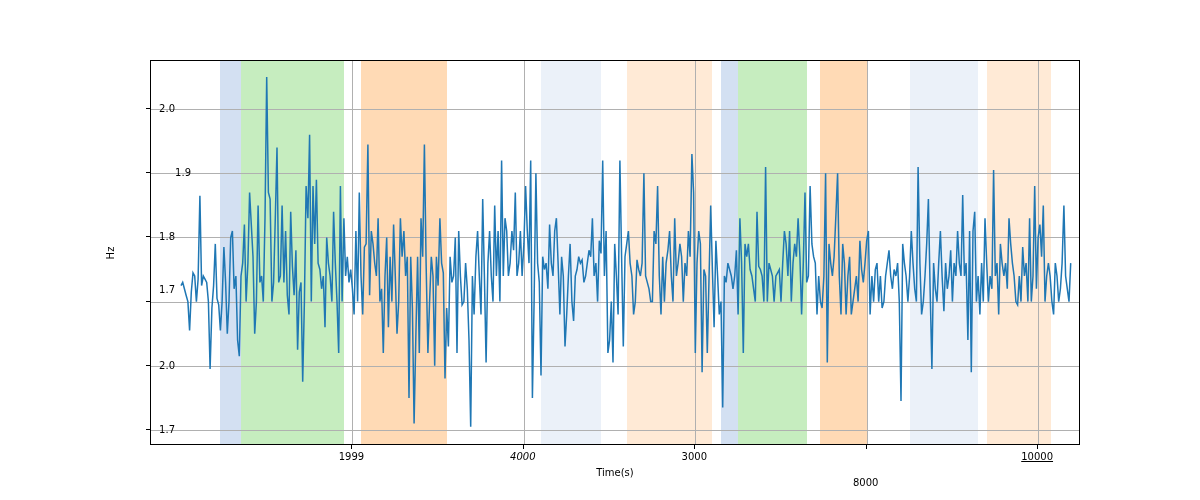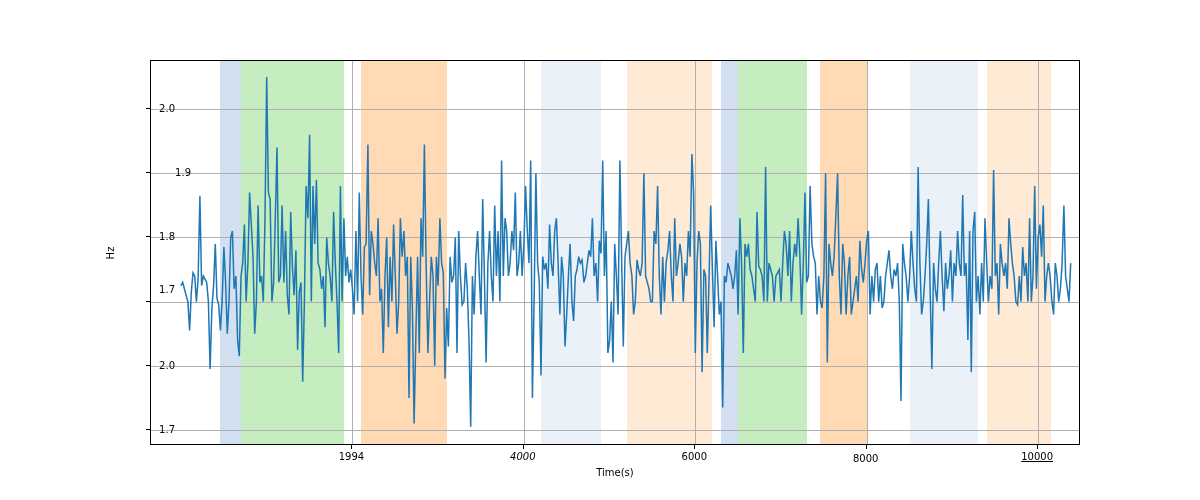--- a/index.html
+++ b/index.html
@@ -118,27 +118,27 @@
         <div class="gridline-h" style="top: 112.292px;"></div>
         <div class="gridline-h" style="top: 48.125px;"></div>
       </div>
     <svg class="line" id="line-svg" width="930" height="385">
         <path d="M30.0 224.6 L31.7 221.4 L33.4 227.8 L35.1 234.2 L36.9 240.6 L38.6 269.5 L40.3 231.0 L42.0 211.8 L43.7 215.0 L45.4 240.6 L47.1 218.2 L48.9 134.8 L50.6 224.6 L52.3 215.0 L54.0 218.2 L55.7 221.4 L57.4 240.6 L59.1 308.0 L60.9 247.0 L62.6 224.6 L64.3 182.9 L66.0 237.4 L67.7 243.8 L69.4 269.5 L71.1 240.6 L72.9 186.1 L74.6 221.4 L76.3 272.7 L78.0 240.6 L79.7 176.5 L81.4 170.0 L83.1 227.8 L84.9 215.0 L86.6 279.1 L88.3 295.2 L90.0 215.0 L91.7 202.1 L93.4 163.6 L95.1 240.6 L96.9 202.1 L98.6 131.5 L100.3 163.6 L102.0 195.7 L103.7 272.7 L105.4 240.6 L107.1 144.4 L108.9 221.4 L110.6 215.0 L112.3 240.6 L114.0 157.2 L115.7 16.0 L117.4 131.5 L119.1 138.0 L120.9 240.6 L122.6 221.4 L124.3 157.2 L126.0 86.6 L127.7 221.4 L129.4 215.0 L131.1 144.4 L132.9 221.4 L134.6 170.0 L136.3 234.2 L138.0 253.5 L139.7 150.8 L141.4 205.3 L143.1 234.2 L144.9 189.3 L146.6 288.8 L148.3 231.0 L150.0 221.4 L151.7 320.8 L153.4 240.6 L155.1 125.1 L156.9 157.2 L158.6 73.8 L160.3 240.6 L162.0 125.1 L163.7 182.9 L165.4 118.7 L167.1 202.1 L168.9 208.5 L170.6 227.8 L172.3 215.0 L174.0 266.3 L175.7 176.5 L177.4 202.1 L179.1 215.0 L180.9 240.6 L182.6 150.8 L184.3 202.1 L186.0 240.6 L187.7 292.0 L189.4 125.1 L191.1 240.6 L192.9 157.2 L194.6 215.0 L196.3 195.7 L198.0 221.4 L199.7 208.5 L201.4 227.8 L203.1 253.5 L204.9 170.0 L206.6 240.6 L208.3 131.5 L210.0 215.0 L211.7 253.5 L213.4 186.1 L215.1 182.9 L216.9 83.4 L218.6 234.2 L220.3 170.0 L222.0 182.9 L223.7 202.1 L225.4 215.0 L227.1 157.2 L228.9 240.6 L230.6 227.8 L232.3 292.0 L234.0 215.0 L235.7 176.5 L237.4 266.3 L239.1 195.7 L240.9 240.6 L242.6 163.6 L244.3 215.0 L246.0 272.7 L247.7 240.6 L249.4 157.2 L251.1 195.7 L252.9 170.0 L254.6 215.0 L256.3 195.7 L258.0 336.9 L259.7 195.7 L261.4 247.0 L263.1 362.5 L264.9 272.7 L266.6 195.7 L268.3 292.0 L270.0 157.2 L271.7 195.7 L273.4 83.4 L275.1 202.1 L276.9 292.0 L278.6 240.6 L280.3 195.7 L282.0 215.0 L283.7 304.8 L285.4 195.7 L287.1 224.6 L288.9 157.2 L290.6 202.1 L292.3 211.8 L294.0 317.6 L295.7 247.0 L297.4 285.5 L299.1 195.7 L300.9 221.4 L302.6 215.0 L304.3 176.5 L306.0 292.0 L307.7 170.0 L309.4 215.0 L311.1 243.8 L312.9 240.6 L314.6 202.1 L316.3 227.8 L318.0 279.1 L319.7 365.8 L321.4 215.0 L323.1 253.5 L324.9 195.7 L326.6 170.0 L328.3 215.0 L330.0 253.5 L331.7 138.0 L333.4 215.0 L335.1 301.6 L336.9 202.1 L338.6 170.0 L340.3 215.0 L342.0 240.6 L343.7 144.4 L345.4 215.0 L347.1 170.0 L348.9 240.6 L350.6 99.5 L352.3 215.0 L354.0 157.2 L355.7 170.0 L357.4 215.0 L359.1 202.1 L360.9 170.0 L362.6 189.3 L364.3 131.5 L366.0 215.0 L367.7 202.1 L369.4 170.0 L371.1 215.0 L372.9 182.9 L374.6 125.1 L376.3 170.0 L378.0 202.1 L379.7 99.5 L381.4 336.9 L383.1 240.6 L384.9 112.3 L386.6 202.1 L388.3 221.4 L390.0 314.4 L391.7 195.7 L393.4 208.5 L395.1 202.1 L396.9 227.8 L398.6 163.6 L400.3 202.1 L402.0 215.0 L403.7 170.0 L405.4 157.2 L407.1 202.1 L408.9 253.5 L410.6 195.7 L412.3 215.0 L414.0 285.5 L415.7 253.5 L417.4 215.0 L419.1 182.9 L420.9 240.6 L422.6 259.9 L424.3 215.0 L426.0 208.5 L427.7 195.7 L429.4 202.1 L431.1 198.9 L432.9 221.4 L434.6 215.0 L436.3 202.1 L438.0 189.3 L439.7 195.7 L441.4 157.2 L443.1 215.0 L444.9 202.1 L446.6 240.6 L448.3 179.7 L450.0 192.5 L451.7 99.5 L453.4 215.0 L455.1 170.0 L456.9 292.0 L458.6 279.1 L460.3 240.6 L462.0 301.6 L463.7 182.9 L465.4 215.0 L467.1 253.5 L468.9 99.5 L470.6 195.7 L472.3 285.5 L474.0 195.7 L475.7 182.9 L477.4 170.0 L479.1 202.1 L480.9 215.0 L482.6 253.5 L484.3 240.6 L486.0 198.9 L487.7 208.5 L489.4 215.0 L491.1 202.1 L492.9 112.3 L494.6 215.0 L496.3 221.4 L498.0 227.8 L499.7 240.6 L501.4 240.6 L503.1 170.0 L504.9 182.9 L506.6 125.1 L508.3 215.0 L510.0 253.5 L511.7 195.7 L513.4 240.6 L515.1 202.1 L516.9 189.3 L518.6 170.0 L520.3 215.0 L522.0 240.6 L523.7 157.2 L525.4 215.0 L527.1 202.1 L528.9 182.9 L530.6 195.7 L532.3 240.6 L534.0 202.1 L535.7 215.0 L537.4 170.0 L539.1 195.7 L540.9 93.0 L542.6 131.5 L544.3 292.0 L546.0 202.1 L547.7 170.0 L549.4 182.9 L551.1 311.2 L552.9 208.5 L554.6 215.0 L556.3 292.0 L558.0 218.2 L559.7 144.4 L561.4 208.5 L563.1 266.3 L564.9 179.7 L566.6 215.0 L568.3 253.5 L570.0 240.6 L571.7 346.5 L573.4 215.0 L575.1 221.4 L576.9 202.1 L578.6 208.5 L580.3 215.0 L582.0 227.8 L583.7 215.0 L585.4 189.3 L587.1 253.5 L588.9 157.2 L590.6 202.1 L592.3 292.0 L594.0 182.9 L595.7 195.7 L597.4 182.9 L599.1 208.5 L600.9 215.0 L602.6 227.8 L604.3 240.6 L606.0 150.8 L607.7 205.3 L609.4 208.5 L611.1 215.0 L612.9 240.6 L614.6 105.9 L616.3 240.6 L618.0 202.1 L619.7 208.5 L621.4 215.0 L623.1 240.6 L624.9 215.0 L626.6 211.8 L628.3 208.5 L630.0 240.6 L631.7 202.1 L633.4 170.0 L635.1 182.9 L636.9 215.0 L638.6 170.0 L640.3 240.6 L642.0 202.1 L643.7 182.9 L645.4 195.7 L647.1 157.2 L648.9 195.7 L650.6 253.5 L652.3 202.1 L654.0 131.5 L655.7 221.4 L657.4 215.0 L659.1 125.1 L660.9 182.9 L662.6 195.7 L664.3 202.1 L666.0 253.5 L667.7 215.0 L669.4 240.6 L671.1 247.0 L672.9 215.0 L674.6 112.3 L676.3 301.6 L678.0 182.9 L679.7 202.1 L681.4 215.0 L683.1 195.7 L684.9 154.0 L686.6 112.3 L688.3 215.0 L690.0 253.5 L691.7 182.9 L693.4 202.1 L695.1 253.5 L696.9 215.0 L698.6 195.7 L700.3 253.5 L702.0 240.6 L703.7 227.8 L705.4 215.0 L707.1 240.6 L708.9 179.7 L710.6 208.5 L712.3 221.4 L714.0 202.1 L715.7 179.7 L717.4 170.0 L719.1 253.5 L720.9 215.0 L722.6 240.6 L724.3 208.5 L726.0 202.1 L727.7 240.6 L729.4 215.0 L731.1 247.0 L732.9 240.6 L734.6 215.0 L736.3 202.1 L738.0 189.3 L739.7 215.0 L741.4 227.8 L743.1 208.5 L744.9 215.0 L746.6 202.1 L748.3 240.6 L750.0 340.1 L751.7 182.9 L753.4 202.1 L755.1 215.0 L756.9 240.6 L758.6 215.0 L760.3 170.0 L762.0 202.1 L763.7 227.8 L765.4 240.6 L767.1 105.9 L768.9 202.1 L770.6 253.5 L772.3 240.6 L774.0 215.0 L775.7 182.9 L777.4 138.0 L779.1 227.8 L780.9 308.0 L782.6 202.1 L784.3 227.8 L786.0 240.6 L787.7 202.1 L789.4 170.0 L791.1 215.0 L792.9 250.3 L794.6 202.1 L796.3 227.8 L798.0 215.0 L799.7 189.3 L801.4 240.6 L803.1 202.1 L804.9 215.0 L806.6 170.0 L808.3 202.1 L810.0 215.0 L811.7 134.1 L813.4 215.0 L815.1 202.1 L816.9 279.1 L818.6 170.0 L820.3 311.2 L822.0 170.0 L823.7 150.8 L825.4 240.6 L827.1 215.0 L828.9 253.5 L830.6 202.1 L832.3 240.6 L834.0 157.2 L835.7 202.1 L837.4 240.6 L839.1 215.0 L840.9 227.8 L842.6 109.1 L844.3 215.0 L846.0 202.1 L847.7 253.5 L849.4 182.9 L851.1 202.1 L852.9 215.0 L854.6 202.1 L856.3 227.8 L858.0 157.2 L859.7 182.9 L861.4 202.1 L863.1 215.0 L864.9 240.6 L866.6 243.8 L868.3 215.0 L870.0 240.6 L871.7 186.1 L873.4 215.0 L875.1 202.1 L876.9 240.6 L878.6 157.2 L880.3 240.6 L882.0 215.0 L883.7 125.1 L885.4 227.8 L887.1 176.5 L888.9 163.6 L890.6 195.7 L892.3 144.4 L894.0 240.6 L895.7 215.0 L897.4 202.1 L899.1 215.0 L900.9 240.6 L902.6 253.5 L904.3 202.1 L906.0 215.0 L907.7 240.6 L909.4 227.8 L911.1 202.1 L912.9 144.4 L914.6 215.0 L916.3 227.8 L918.0 240.6 L919.7 202.1 " fill="none" stroke="#1f77b4" stroke-width="1.5"></path>
       </svg>
   </div>
 
   <div id="xtick-layer">
       <div class="tick-mark-x" style="left: 351.429px; top: 445px;"></div>
-      <div class="tick-label-x" style="left: 351.429px; top: 451px;">1994</div>
+      <div class="tick-label-x" style="left: 351.429px; top: 451px;">1999</div>
       <div class="tick-mark-x" style="left: 522.857px; top: 445px;"></div>
       <div class="tick-label-x" style="left: 522.857px; top: 451px; font-style: italic;">4000</div>
       <div class="tick-mark-x" style="left: 694.286px; top: 445px;"></div>
-      <div class="tick-label-x" style="left: 694.286px; top: 451px;">6000</div>
+      <div class="tick-label-x" style="left: 694.286px; top: 451px;">3000</div>
       <div class="tick-mark-x" style="left: 865.714px; top: 445px;"></div>
-      <div class="tick-label-x" style="left: 865.714px; top: 453px;">8000</div>
+      <div class="tick-label-x" style="left: 865.714px; top: 477px;">8000</div>
       <div class="tick-mark-x" style="left: 1037.14px; top: 445px;"></div>
       <div class="tick-label-x" style="left: 1037.14px; top: 451px; text-decoration: underline;">10000</div>
     </div>
   <div id="ytick-layer">
       <div class="tick-mark-y" style="left: 146px; top: 428.958px;"></div>
       <div class="tick-label-y" style="left: 143px; top: 428.958px;">1.7</div>
       <div class="tick-mark-y" style="left: 146px; top: 364.792px;"></div>
       <div class="tick-label-y" style="left: 143px; top: 364.792px;">2.0</div>
       <div class="tick-mark-y" style="left: 146px; top: 300.625px;"></div>
       <div class="tick-label-y" style="left: 143px; top: 289px; text-align: right;">1.7</div>

